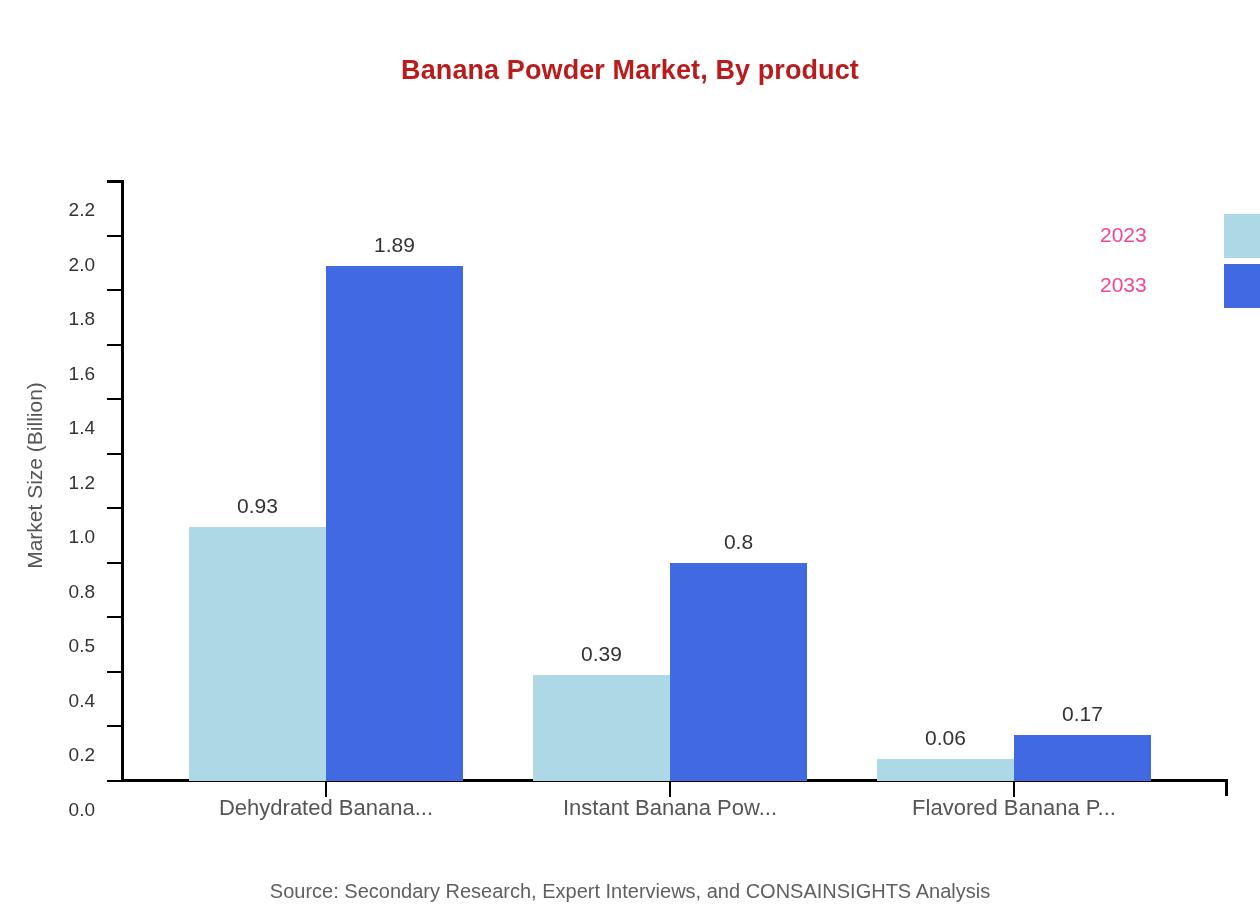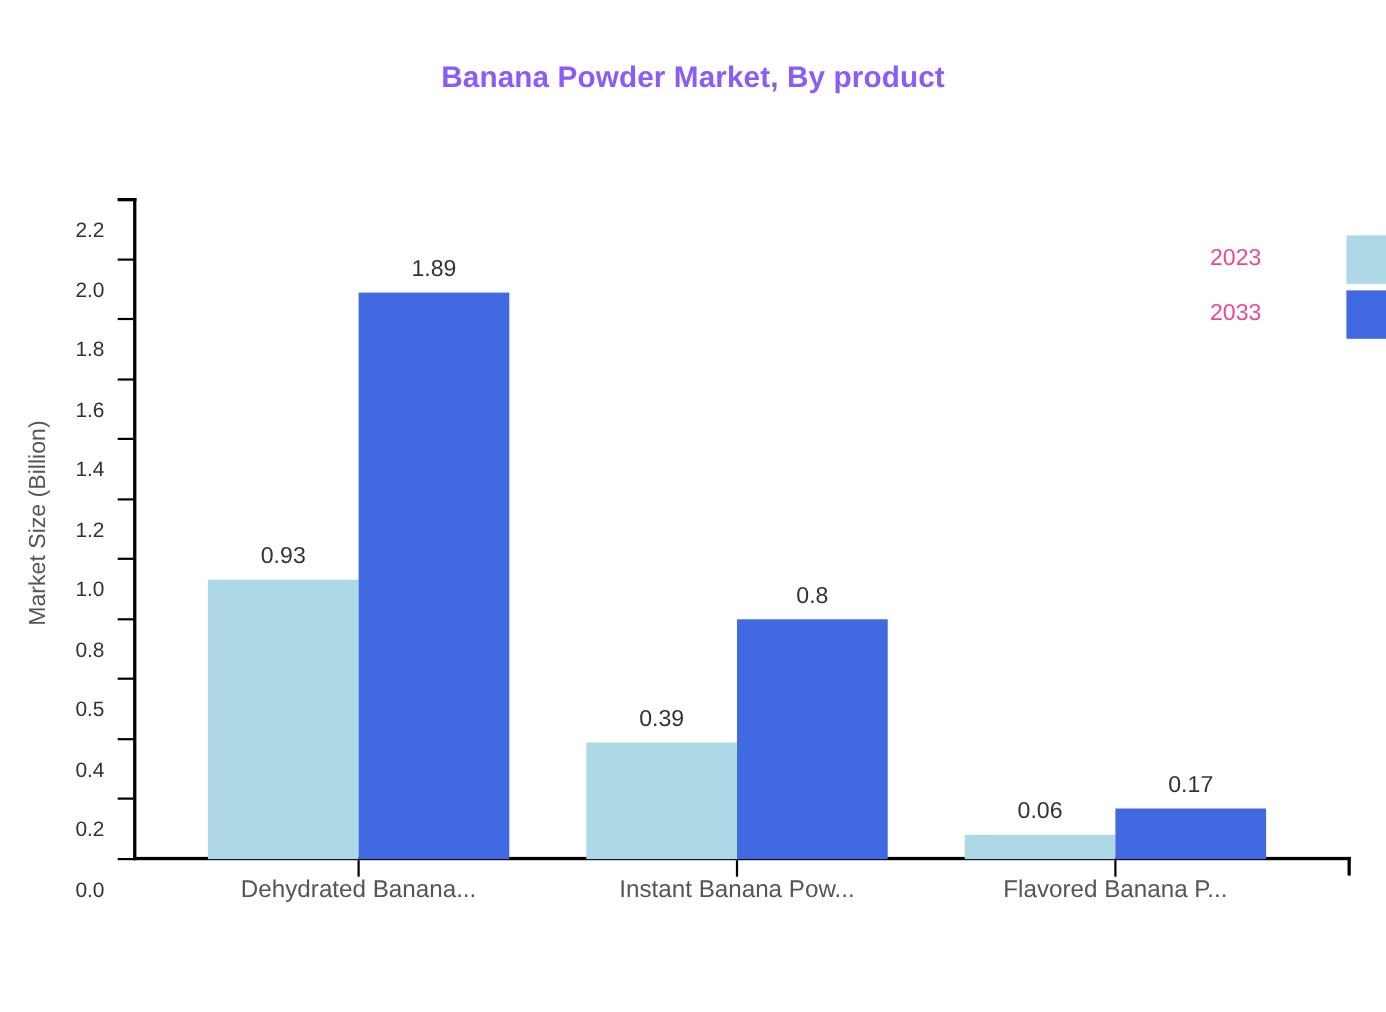--- a/index.html
+++ b/index.html
@@ -24,21 +24,21 @@
     overflow: hidden;
   }
 
   
   .chart-title {
     position: absolute;
     left: 0;
     top: 50px;
     width: 1260px;
     text-align: center;
-    color: #8b5cf6;
+    color: #b91c1c;
     font-size: 27px;
     font-weight: bold;
     line-height: 40px;
     letter-spacing: 0.1px;
   }
   .chart-title .tline { display: block; }
 
   .axis-spine-y {
     position: absolute;
     left: 121px;
@@ -259,14 +259,15 @@
     <div class="legend-row" style="top:0px;">
       <span class="legend-label">2023</span>
       <span class="legend-swatch" id="swatch-0" style="background: rgb(173, 216, 230);"></span>
     </div>
     <div class="legend-row" style="top:50px;">
       <span class="legend-label">2033</span>
       <span class="legend-swatch" id="swatch-1" style="background: rgb(65, 105, 225);"></span>
     </div>
   </div>
 
+  <div class="source-note">Source: Secondary Research, Expert Interviews, and CONSAINSIGHTS Analysis</div>
 
 </div>
 
 </body></html>

